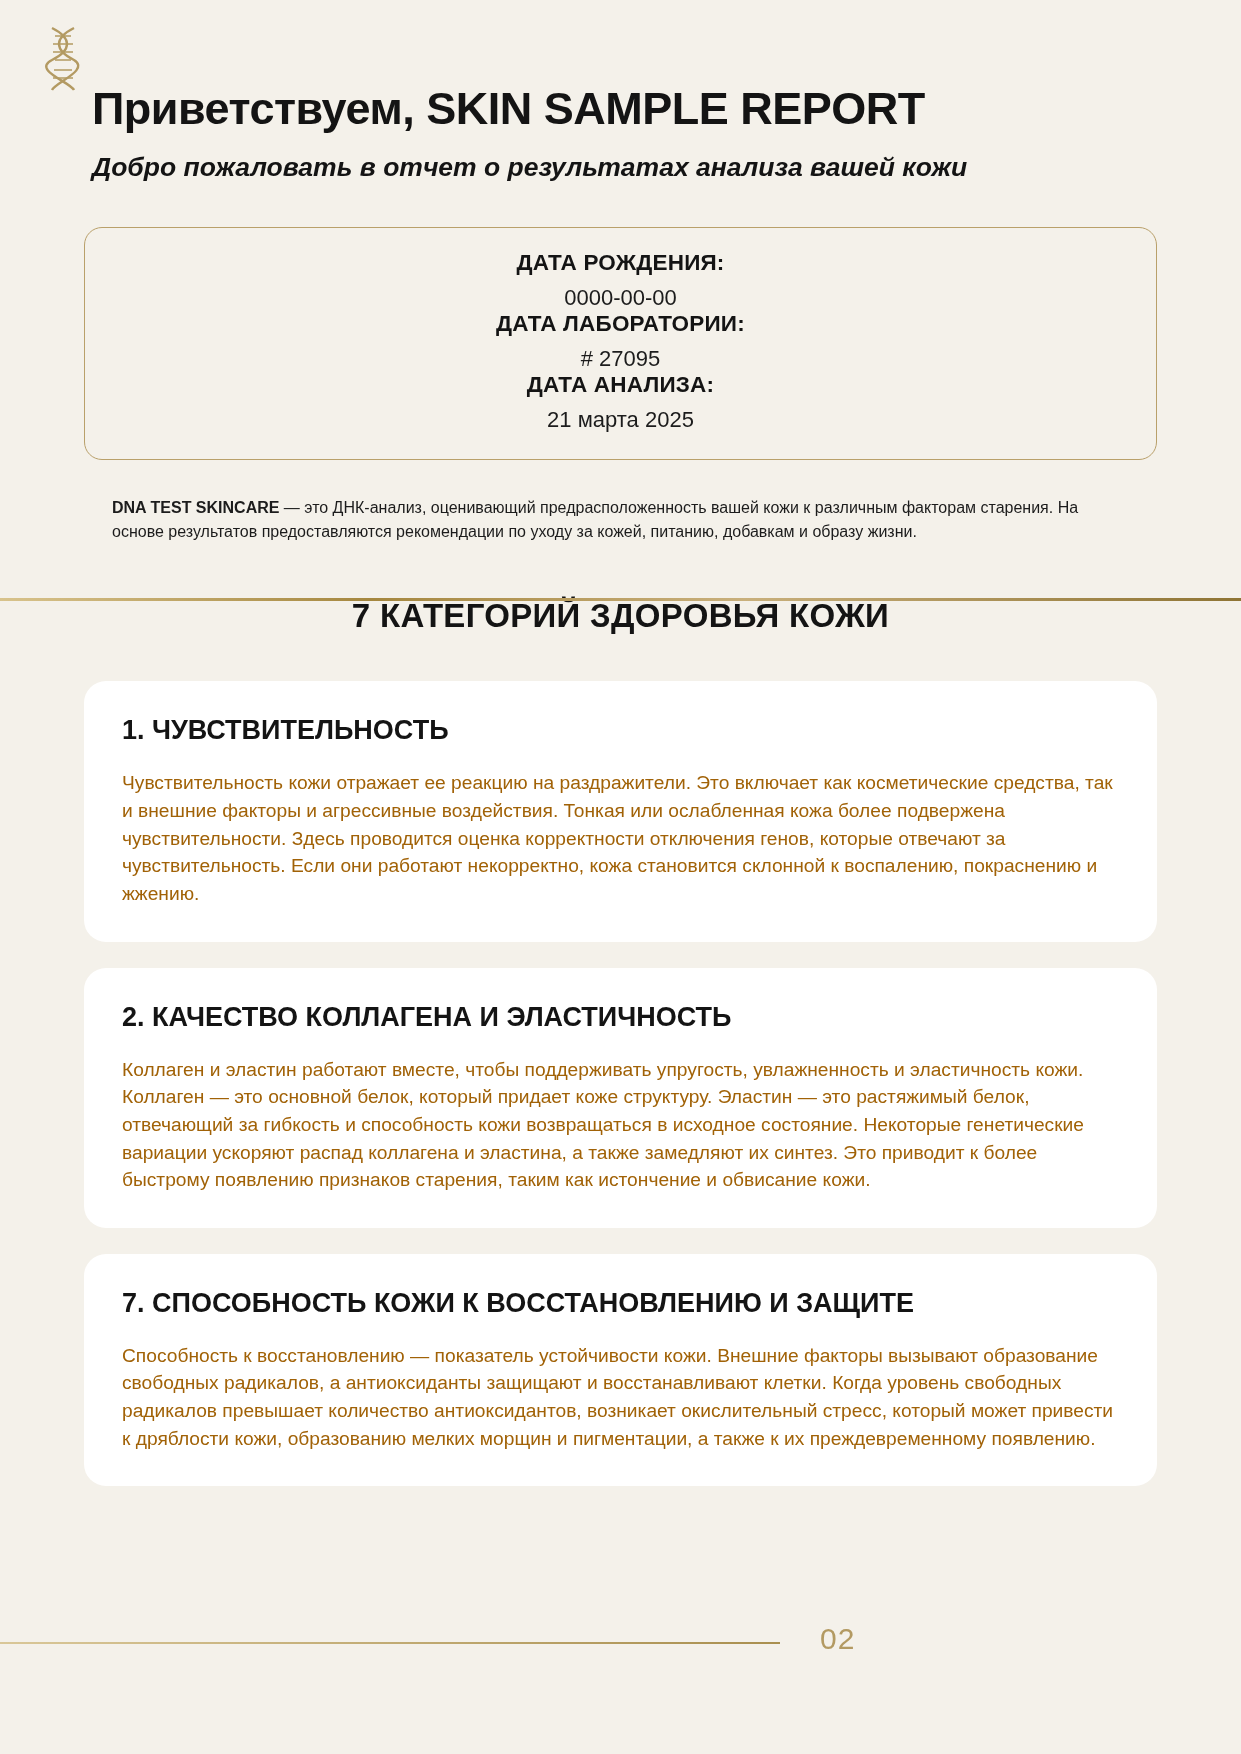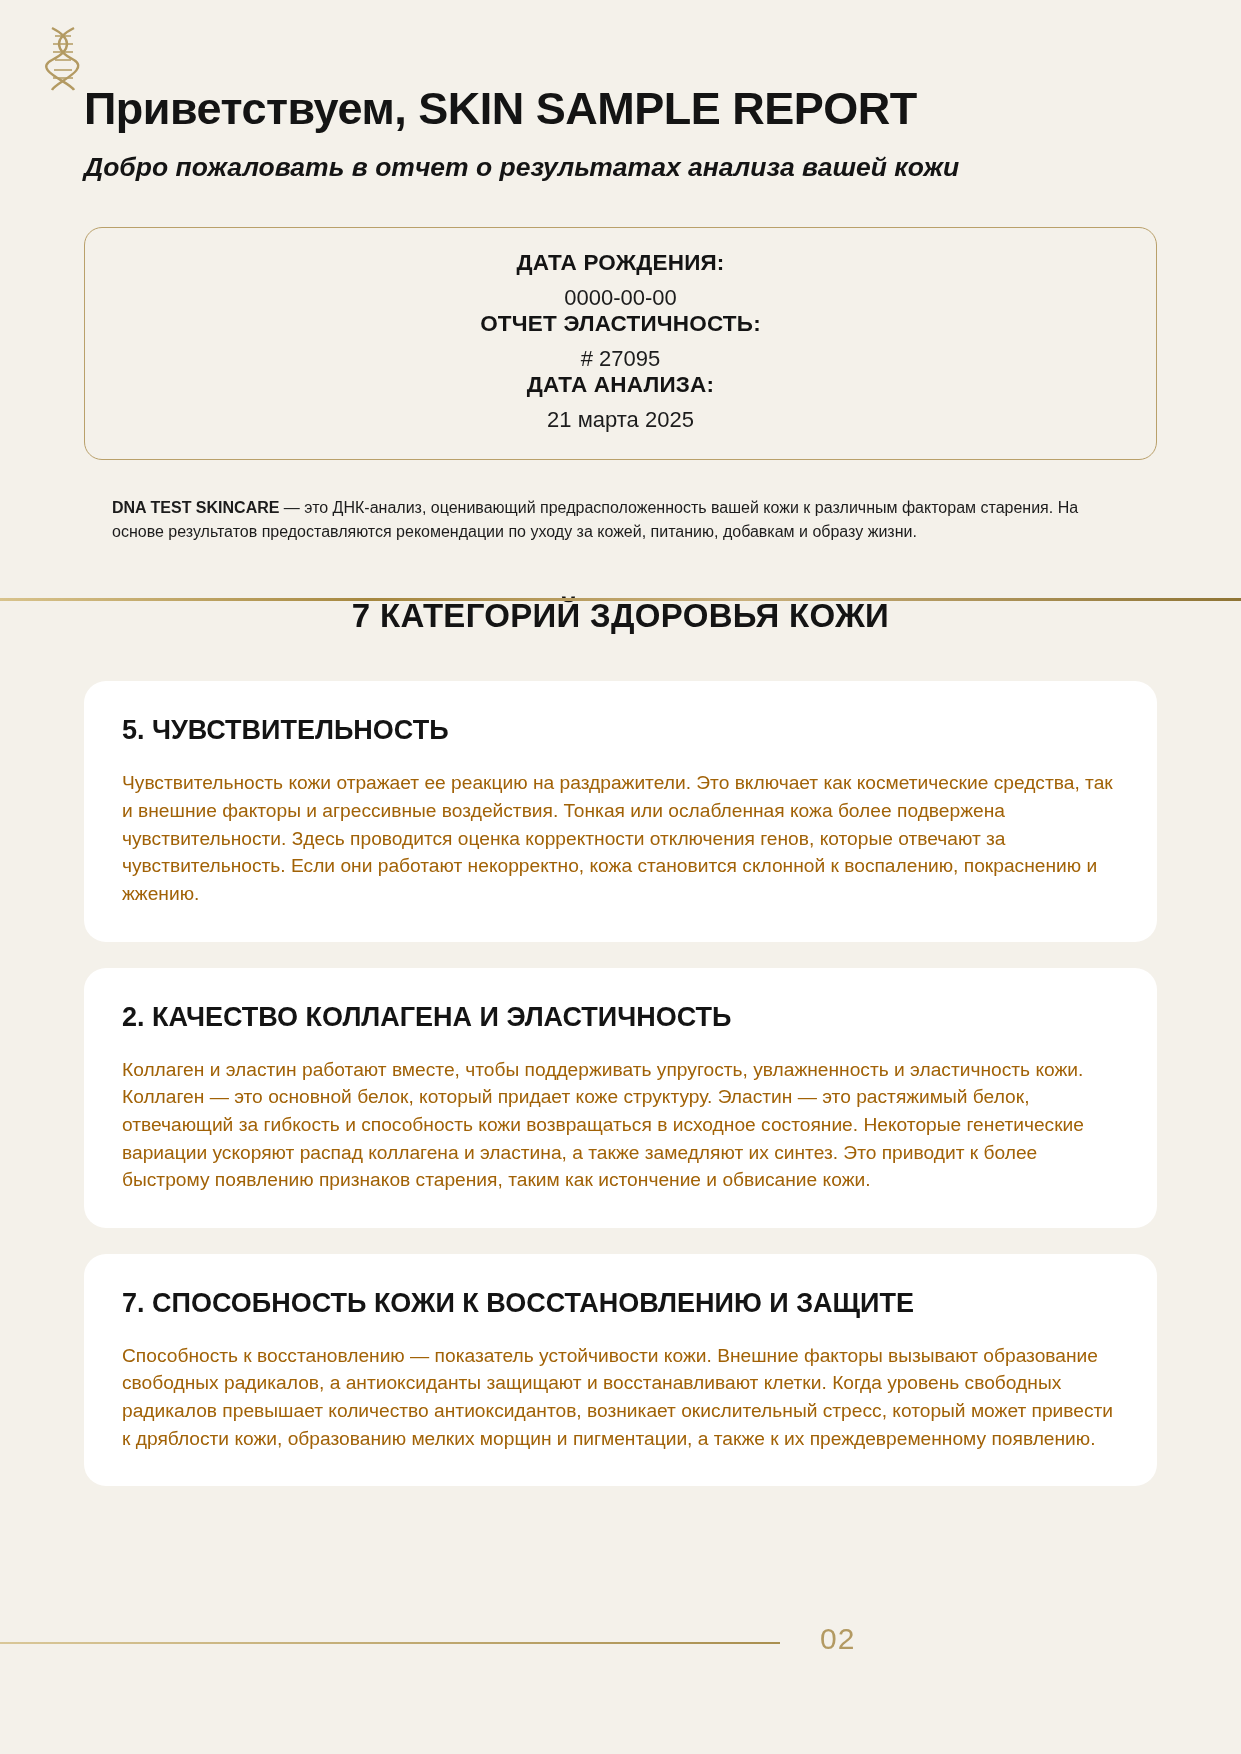--- a/index.html
+++ b/index.html
@@ -28,20 +28,21 @@
   .logo {
     position: absolute;
     left: 40px;
     top: 26px;
     width: 46px;
     height: 66px;
   }
 
   .header {
     padding: 84px 84px 0 84px;
+    margin-left: 8px;
   }
 
   .greeting {
     font-size: 45px;
     font-weight: bold;
     letter-spacing: -0.5px;
     line-height: 1.12;
     margin: 0 0 16px 0;
     color: #141414;
   }
@@ -186,40 +187,40 @@
     <h1 class="greeting">Приветствуем, SKIN SAMPLE REPORT</h1>
     <h2 class="subtitle">Добро пожаловать в отчет о результатах анализа вашей кожи</h2>
   </div>
 
   <div class="info-card">
     <div class="info-col left">
       <div class="info-label">ДАТА РОЖДЕНИЯ:</div>
       <div class="info-value">0000-00-00</div>
     </div>
     <div class="info-col">
-      <div class="info-label">ОТЧЕТ ЭЛАСТИЧНОСТЬ:</div>
+      <div class="info-label">ДАТА ЛАБОРАТОРИИ:</div>
       <div class="info-value"># 27095</div>
     </div>
     <div class="info-col">
       <div class="info-label">ДАТА АНАЛИЗА:</div>
       <div class="info-value">21 марта 2025</div>
     </div>
   </div>
 
   <p class="intro">
     <b>DNA TEST SKINCARE</b><span> — это ДНК-анализ, оценивающий предрасположенность вашей кожи к различным факторам старения. На основе результатов предоставляются рекомендации по уходу за кожей, питанию, добавкам и образу жизни.</span>
   </p>
 
   <div class="divider"></div>
 
   <h3 class="section-title">7 КАТЕГОРИЙ ЗДОРОВЬЯ КОЖИ</h3>
 
   <div class="cards">
     <div class="card">
-      <div class="card-title">5. ЧУВСТВИТЕЛЬНОСТЬ</div>
+      <div class="card-title">1. ЧУВСТВИТЕЛЬНОСТЬ</div>
       <p class="card-body">Чувствительность кожи отражает ее реакцию на раздражители. Это включает как косметические средства, так и внешние факторы и агрессивные воздействия. Тонкая или ослабленная кожа более подвержена чувствительности. Здесь проводится оценка корректности отключения генов, которые отвечают за чувствительность. Если они работают некорректно, кожа становится склонной к воспалению, покраснению и жжению.</p>
     </div>
     <div class="card">
       <div class="card-title">2. КАЧЕСТВО КОЛЛАГЕНА И ЭЛАСТИЧНОСТЬ</div>
       <p class="card-body">Коллаген и эластин работают вместе, чтобы поддерживать упругость, увлажненность и эластичность кожи. Коллаген — это основной белок, который придает коже структуру. Эластин — это растяжимый белок, отвечающий за гибкость и способность кожи возвращаться в исходное состояние. Некоторые генетические вариации ускоряют распад коллагена и эластина, а также замедляют их синтез. Это приводит к более быстрому появлению признаков старения, таким как истончение и обвисание кожи.</p>
     </div>
     <div class="card">
       <div class="card-title">7. СПОСОБНОСТЬ КОЖИ К ВОССТАНОВЛЕНИЮ И ЗАЩИТЕ</div>
       <p class="card-body">Способность к восстановлению — показатель устойчивости кожи. Внешние факторы вызывают образование свободных радикалов, а антиоксиданты защищают и восстанавливают клетки. Когда уровень свободных радикалов превышает количество антиоксидантов, возникает окислительный стресс, который может привести к дряблости кожи, образованию мелких морщин и пигментации, а также к их преждевременному появлению.</p>
     </div>

